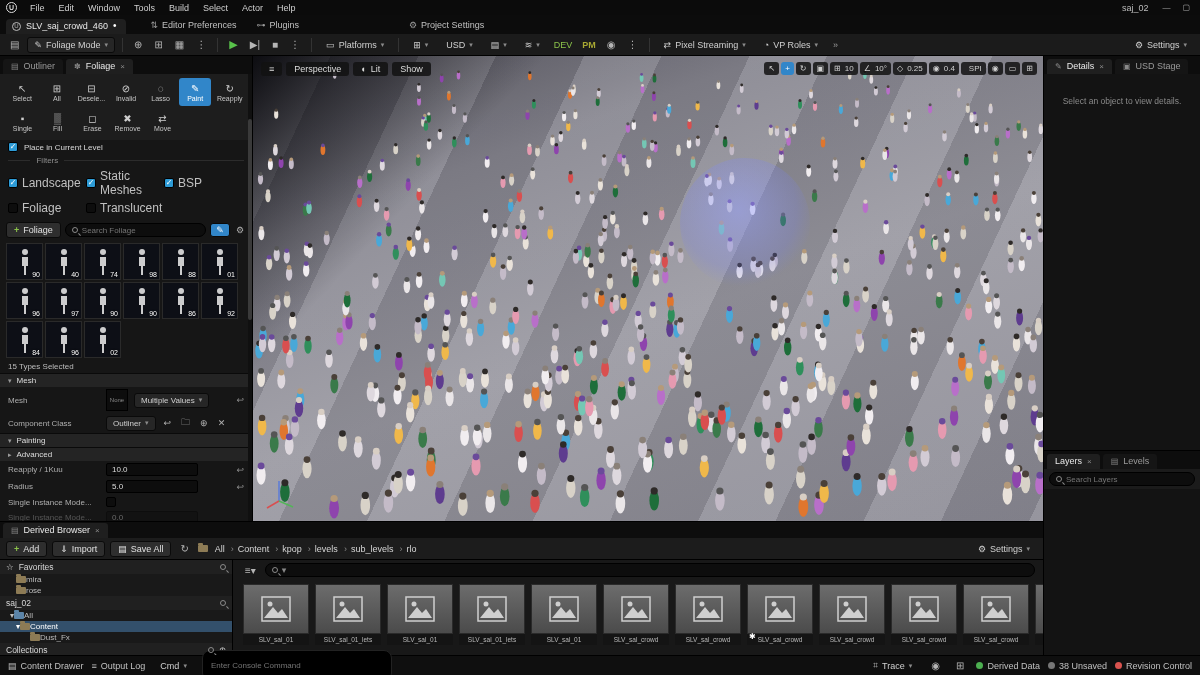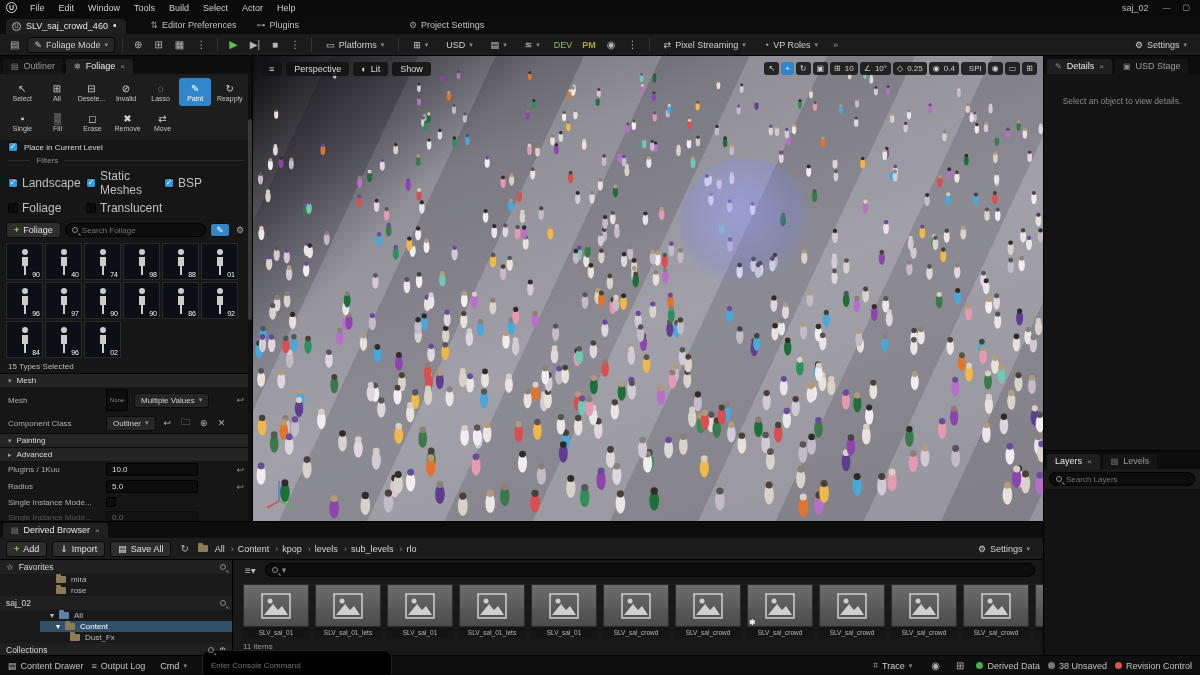--- a/index.html
+++ b/index.html
@@ -142,21 +142,21 @@
   .cb-tabrow { height:16px; background:#0d0d0d; display:flex; align-items:flex-end; }
   .cb-toolbar { height:22px; background:#1c1c1c; border-bottom:1px solid #000; display:flex; align-items:center;
     gap:5px; padding:0 6px; }
   .crumbs { display:flex; align-items:center; gap:2px; }
   .crumb { color:#d6d6d6; padding:0 2px; }
   .crumb + .crumb::before { content:"›"; color:#8a8a8a; margin-right:4px; }
   .cb-body { flex:1; display:flex; min-height:0; }
   .cb-sources { width:233px; background:#191919; border-right:1px solid #000; overflow:hidden; }
   .src-head { display:flex; align-items:center; gap:5px; padding:2px 6px; color:#d8d8d8; font-size:8.5px; background:#202020; }
   .src-head .mag { margin-left:auto; }
-  .src-item { display:flex; align-items:center; gap:5px; padding:1px 6px 1px 16px; color:#bdbdbd; font-size:8px;margin-left:40px; }
+  .src-item { display:flex; align-items:center; padding:1px 6px 1px 16px; color:#bdbdbd; font-size:8px; }
   .src-item.sel { background:#33506b; color:#fff; }
   .src-item.d2 { padding-left:30px; }
   .folder { width:10px; height:7px; background:#8d7b55; border-radius:1px; position:relative; flex:0 0 auto; }
   .folder::before { content:""; position:absolute; top:-2px; left:0; width:5px; height:2px; background:#8d7b55;
     border-radius:1px 1px 0 0; }
   .folder.blue { background:#5b84a8; } .folder.blue::before { background:#5b84a8; }
   .cb-assets { flex:1; display:flex; flex-direction:column; min-width:0; }
   .cb-filter-row { display:flex; align-items:center; gap:5px; padding:3px 8px; }
   .cb-search { width:300px; }
   .thumb-strip { flex:1; display:flex; gap:6px; padding:4px 10px; overflow:hidden; }
@@ -560,21 +560,21 @@
           </div>
           <div class="sec-head">
             <span class="car">▾</span>
             <span>Painting</span>
           </div>
           <div class="sec-head">
             <span class="car">▸</span>
             <span>Advanced</span>
           </div>
           <div class="prop-row">
-            <span class="prop-label">Plugins / 1Kuu</span>
+            <span class="prop-label">Reapply / 1Kuu</span>
             <div class="val-input">10.0</div>
             <span class="reset">↩</span>
           </div>
           <div class="prop-row">
             <span class="prop-label">Radius</span>
             <div class="val-input">5.0</div>
             <span class="reset">↩</span>
           </div>
           <div class="prop-row">
             <span class="prop-label">Single Instance Mode...</span>
@@ -1959,21 +1959,20 @@
                 </div>
 
                 <div class="asset">
                   <div class="img">
                     
                   </div>
 
                   <div class="nm">SLV_sal_crowd</div>
                 </div>
               </div>
-            <div class="cb-footer">11 items</div>
           </div>
         </div>
       </div>
     </div>
 
     <div class="right-col">
       <div class="details-panel">
         <div class="panel-tabs">
           <div class="ptab active">
             <span class="tab-glyph">✎</span>

